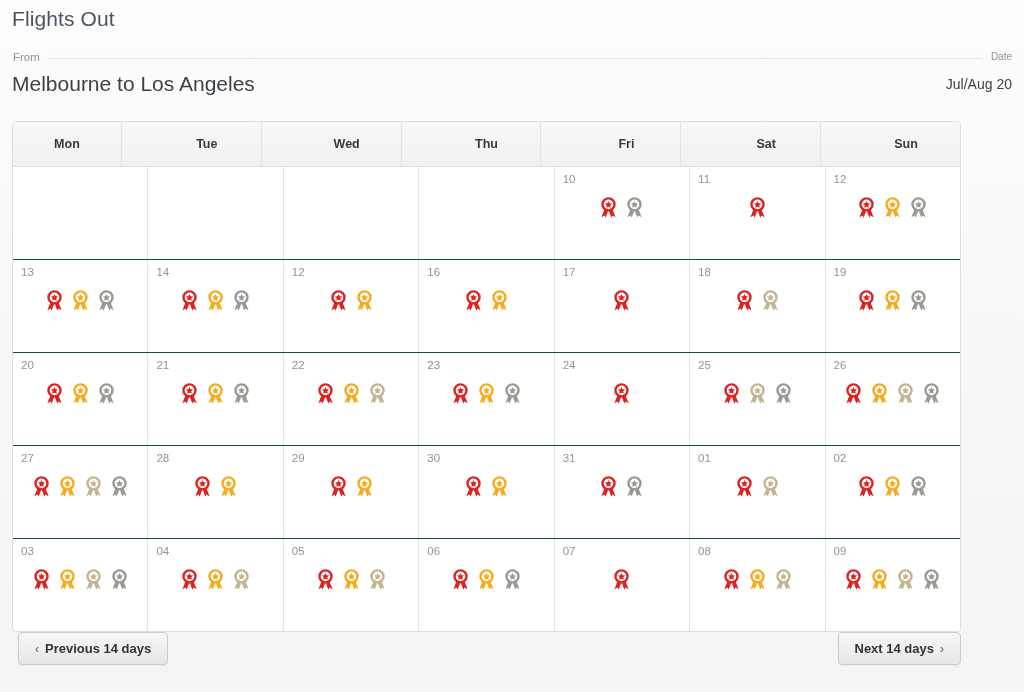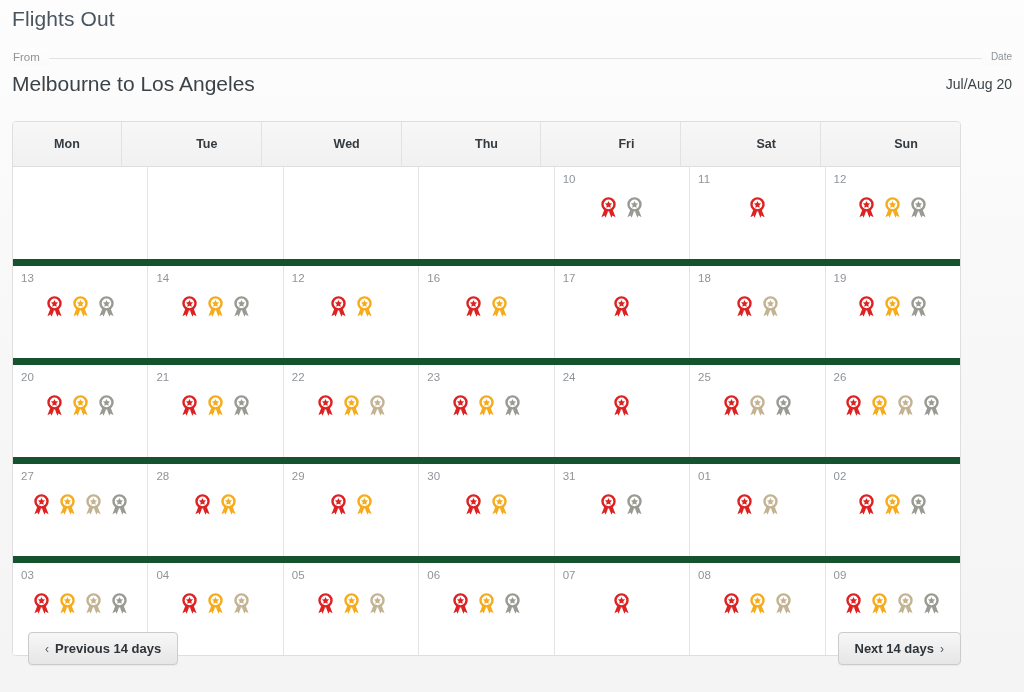--- a/index.html
+++ b/index.html
@@ -132,21 +132,21 @@
     font-weight: bold;
     color: #333a40;
     border-right: 1px solid #e2e2e2;
     box-sizing: border-box;
   }
   .cal-head .dow:last-child { border-right: none; }
 
   .cal-body { display: block; }
   .cal-row {
     display: flex;
-    border-bottom: 7px solid #14532d;
+    border-bottom: 1px solid #14532d;
   }
   .cal-row:last-child { border-bottom: none; }
 
   .cal-cell {
     position: relative;
     flex: 1 1 0;
     min-width: 0;
     height: 92px;
     border-right: 1px solid #e4e4e4;
     box-sizing: border-box;
@@ -204,21 +204,21 @@
     cursor: pointer;
     white-space: nowrap;
     box-shadow: 0 1px 1px rgba(0,0,0,0.05);
     box-sizing: border-box;
   }
   .navbtn .chev {
     color: #555a60;
     font-weight: normal;
     font-size: 12px;
   }
-  .navbtn.prev { left: 16px; }
+  .navbtn.prev { left: 6px; }
   .navbtn.prev .chev { margin-right: 6px; }
   .navbtn.next { right: 0; }
   .navbtn.next .chev { margin-left: 6px; }
 </style>
 </head>
 <body>
 
 <div class="page">
 
   <div class="page-title">Flights Out</div>

